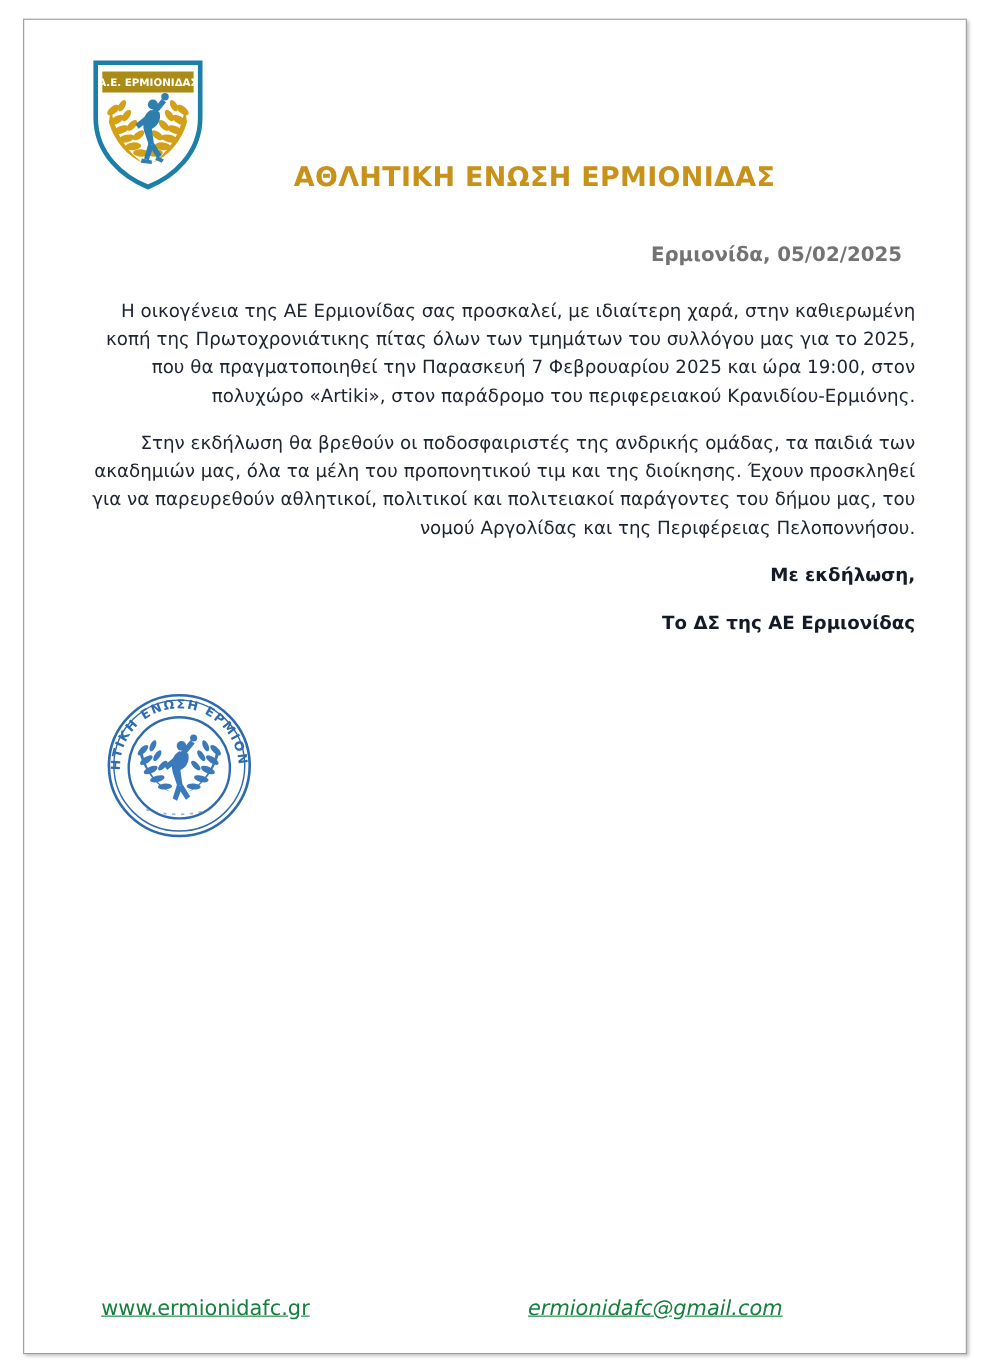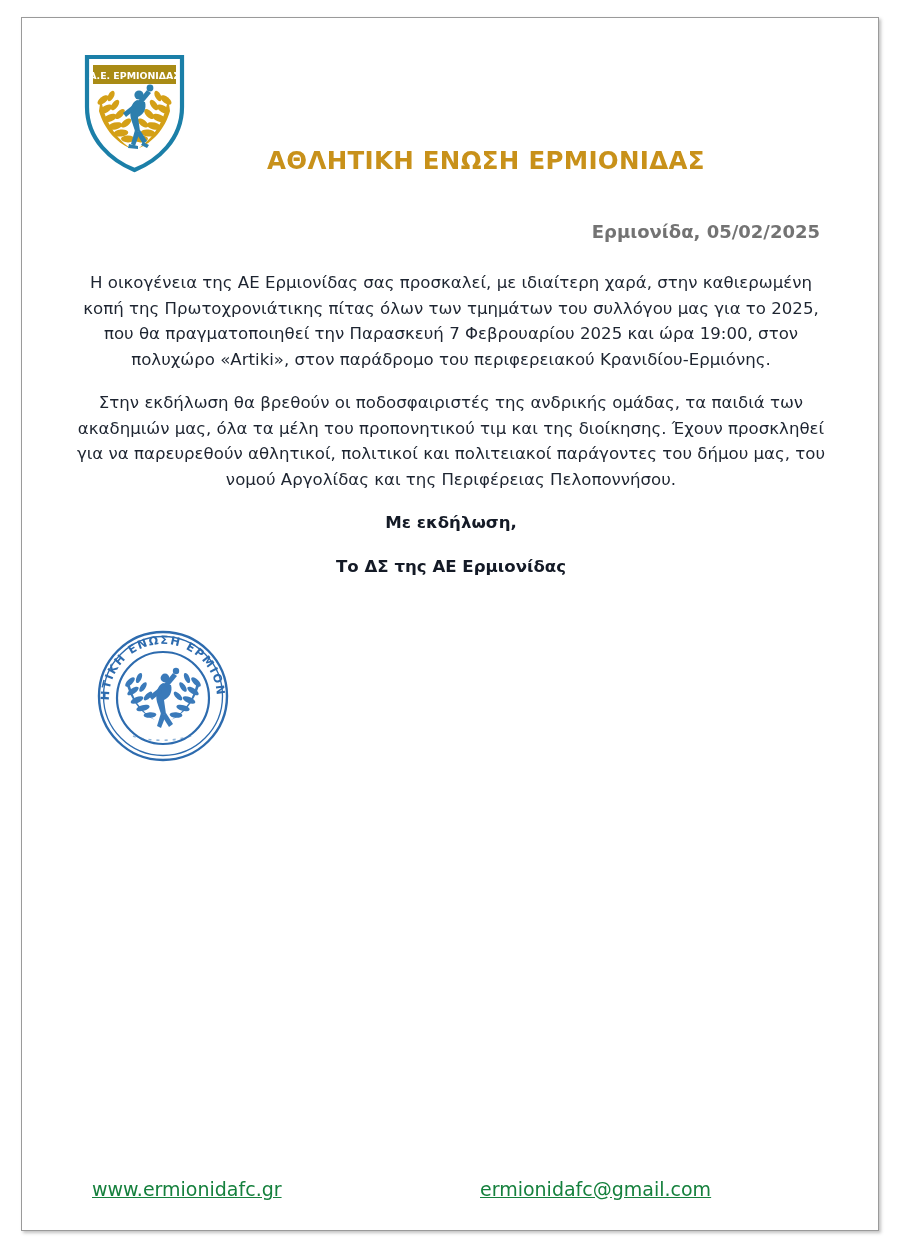--- a/index.html
+++ b/index.html
@@ -72,21 +72,21 @@
     position: absolute;
     left: 48px;
     top: 252px;
     width: 762px;
     font-size: 16.6px;
     line-height: 25.5px;
     color: #1d2430;
   }
   .body-block p {
     margin: 0 0 18px 0;
-    text-align: center;
+    text-align: right;
   }
   .body-block p.tight { margin-bottom: 0; }
   .sig-line {
     margin: 0;
     font-weight: bold;
     color: #141a26;
     font-size: 16.6px;
     line-height: 25.5px;
   }
   .sig-gap-1 { margin-top: 22px; }
@@ -113,21 +113,21 @@
     font-size: 14.5px;
   }
   .footer-links a,
   .footer-links span.link {
     color: #15803d;
     text-decoration: underline;
     font-size: 19px;
     white-space: nowrap;
   }
   .link-site { position: absolute; left: 22px; top: 0; }
-  .link-mail { position: absolute; left: 410px; top: 0; }
+  .link-mail { position: absolute; left: 410px; top: 0; font-style: italic; }
 </style>
 </head>
 <body>
 
 <div id="page-wrap">
 
   <div class="page-sheet">
 
     <div class="header-logo">
       <svg viewBox="0 0 115 130" xmlns="http://www.w3.org/2000/svg">

